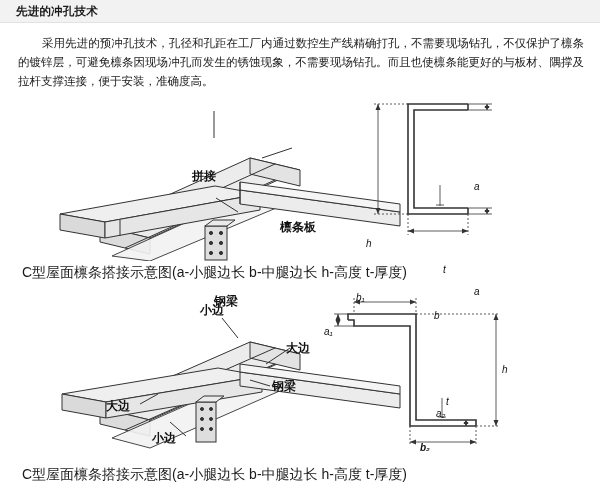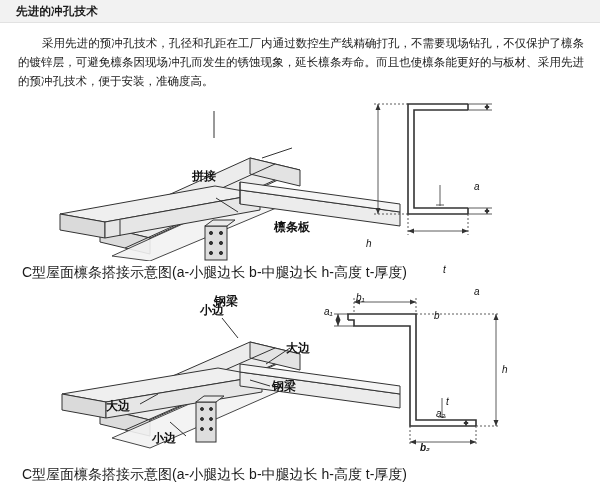--- a/index.html
+++ b/index.html
@@ -82,21 +82,21 @@
   }
 </style>
 </head>
 <body>
 
 <div class="page">
 
   <div class="header-bar"></div>
   <div class="header-title">先进的冲孔技术</div>
 
-  <div class="intro">采用先进的预冲孔技术，孔径和孔距在工厂内通过数控生产线精确打孔，不需要现场钻孔，不仅保护了檩条的镀锌层，可避免檩条因现场冲孔而发生的锈蚀现象，延长檩条寿命。而且也使檩条能更好的与板材、采用先进的预冲孔技术，便于安装，准确度高。</div>
+  <div class="intro">采用先进的预冲孔技术，孔径和孔距在工厂内通过数控生产线精确打孔，不需要现场钻孔，不仅保护了檩条的镀锌层，可避免檩条因现场冲孔而发生的锈蚀现象，不需要现场钻孔。而且也使檩条能更好的与板材、隅撑及拉杆支撑连接，便于安装，准确度高。</div>
 
   <div class="fig-block fig1">
     <div class="svg-holder">
       <svg width="600" height="175" viewBox="0 0 600 175" xmlns="http://www.w3.org/2000/svg">
         <g stroke="#333" fill="none" stroke-width="1">
 
           <polygon points="100,140 250,72 300,84 150,152" fill="#ececec" stroke="#333"></polygon>
           <polygon points="100,140 150,152 150,168 100,156" fill="#dcdcdc" stroke="#333"></polygon>
           <polygon points="250,72 300,84 300,100 250,88" fill="#e3e3e3" stroke="#333"></polygon>
 
@@ -160,21 +160,21 @@
           <line x1="408" y1="128" x2="408" y2="149" stroke-dasharray="2,2"></line>
           <line x1="468" y1="128" x2="468" y2="149" stroke-dasharray="2,2"></line>
 
           <line x1="440" y1="99" x2="440" y2="120"></line>
           <line x1="436" y1="119" x2="444" y2="119"></line>
         </g>
       </svg>
     </div>
 
     <div class="lbl" style="left:192px; top:82px;">拼接</div>
-    <div class="lbl" style="left:274px; top:133px;">檩条板</div>
+    <div class="lbl" style="left:280px; top:133px;">檩条板</div>
     <div class="lbl" style="left:214px; top:207px;">钢梁</div>
 
     <div class="dim" style="left:474px; top:95px;">a</div>
     <div class="dim" style="left:474px; top:200px;">a</div>
     <div class="dim" style="left:366px; top:152px;">h</div>
     <div class="dim" style="left:434px; top:224px;">b</div>
     <div class="dim" style="left:443px; top:178px;">t</div>
   </div>
 
   <div class="caption cap1">C型屋面檩条搭接示意图(a-小腿边长 b-中腿边长 h-高度 t-厚度)</div>
@@ -254,21 +254,21 @@
       </svg>
     </div>
 
     <div class="lbl" style="left:200px; top:12px;">小边</div>
     <div class="lbl" style="left:286px; top:50px;">大边</div>
     <div class="lbl" style="left:272px; top:88px;">钢梁</div>
     <div class="lbl" style="left:106px; top:108px;">大边</div>
     <div class="lbl" style="left:152px; top:140px;">小边</div>
 
     <div class="dim" style="left:356px; top:2px;">b₁</div>
-    <div class="dim" style="left:324px; top:16px;">a₁</div>
+    <div class="dim" style="left:324px; top:36px;">a₁</div>
     <div class="dim" style="left:502px; top:74px;">h</div>
     <div class="dim" style="left:446px; top:106px;">t</div>
     <div class="dim" style="left:436px; top:118px;">a₂</div>
     <div class="dim" style="left:420px; top:152px;font-weight:bold;">b₂</div>
   </div>
 
   <div class="caption cap2">C型屋面檩条搭接示意图(a-小腿边长 b-中腿边长 h-高度 t-厚度)</div>
 
 </div>
 

